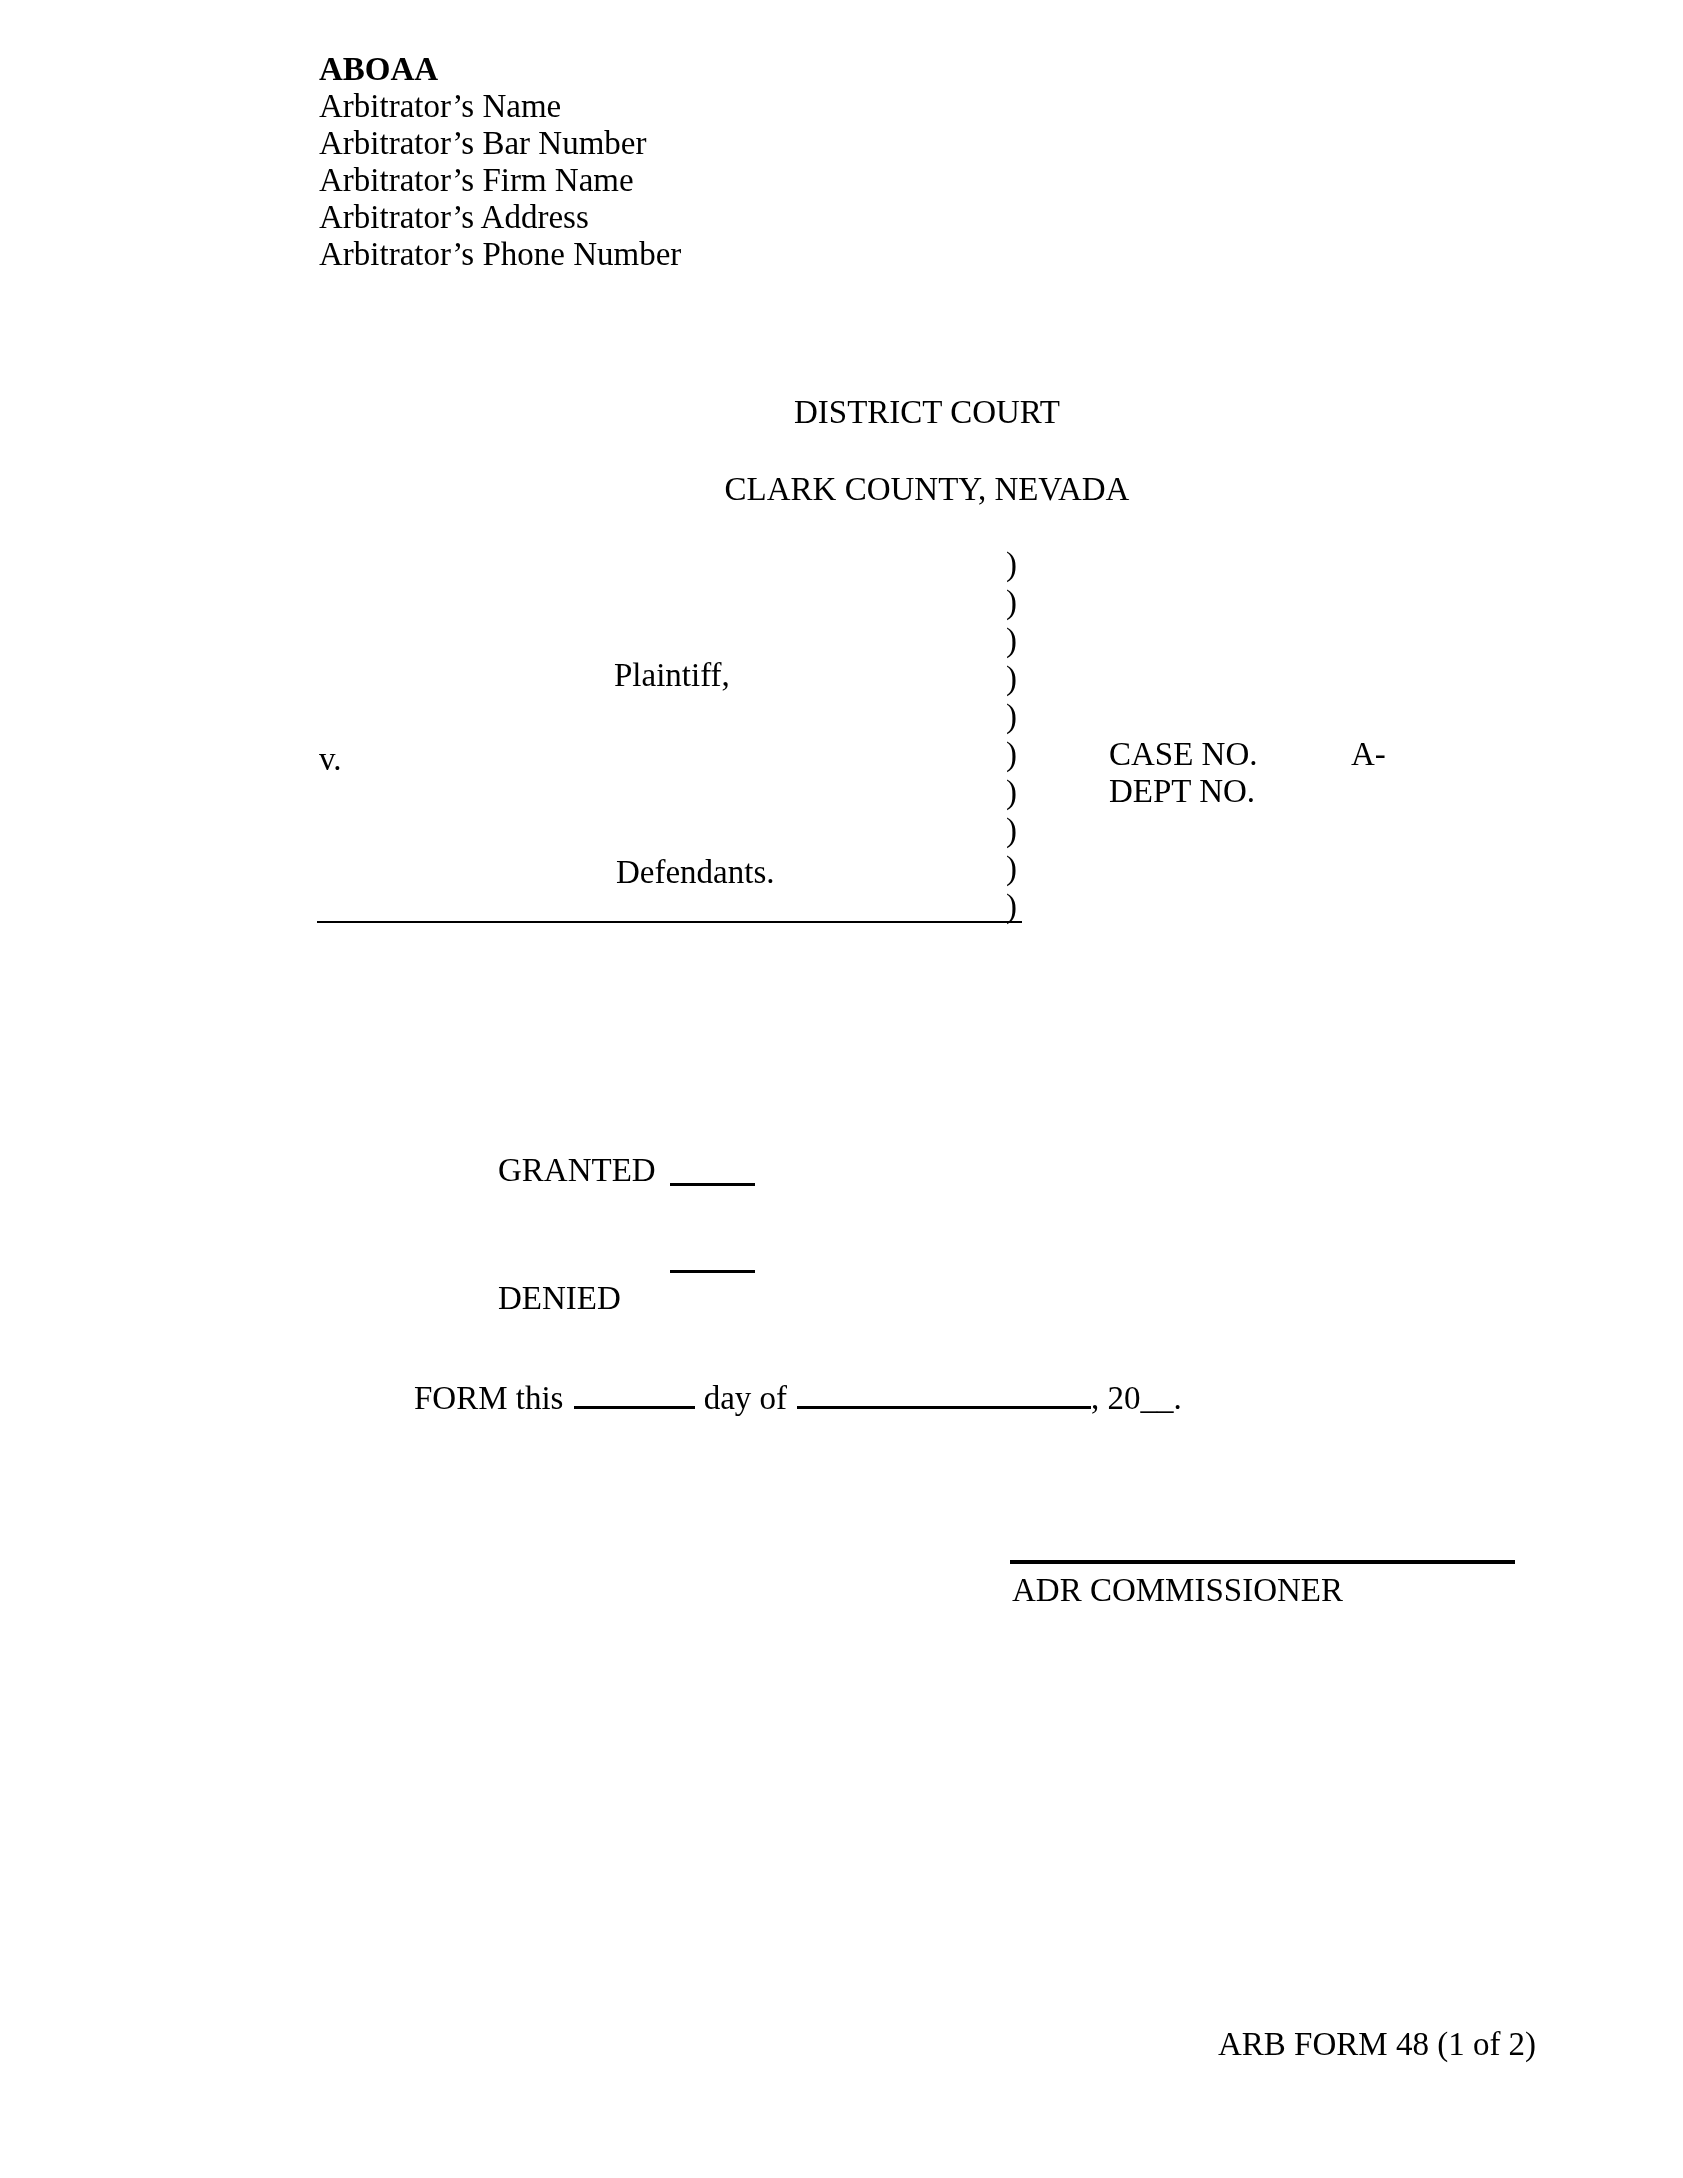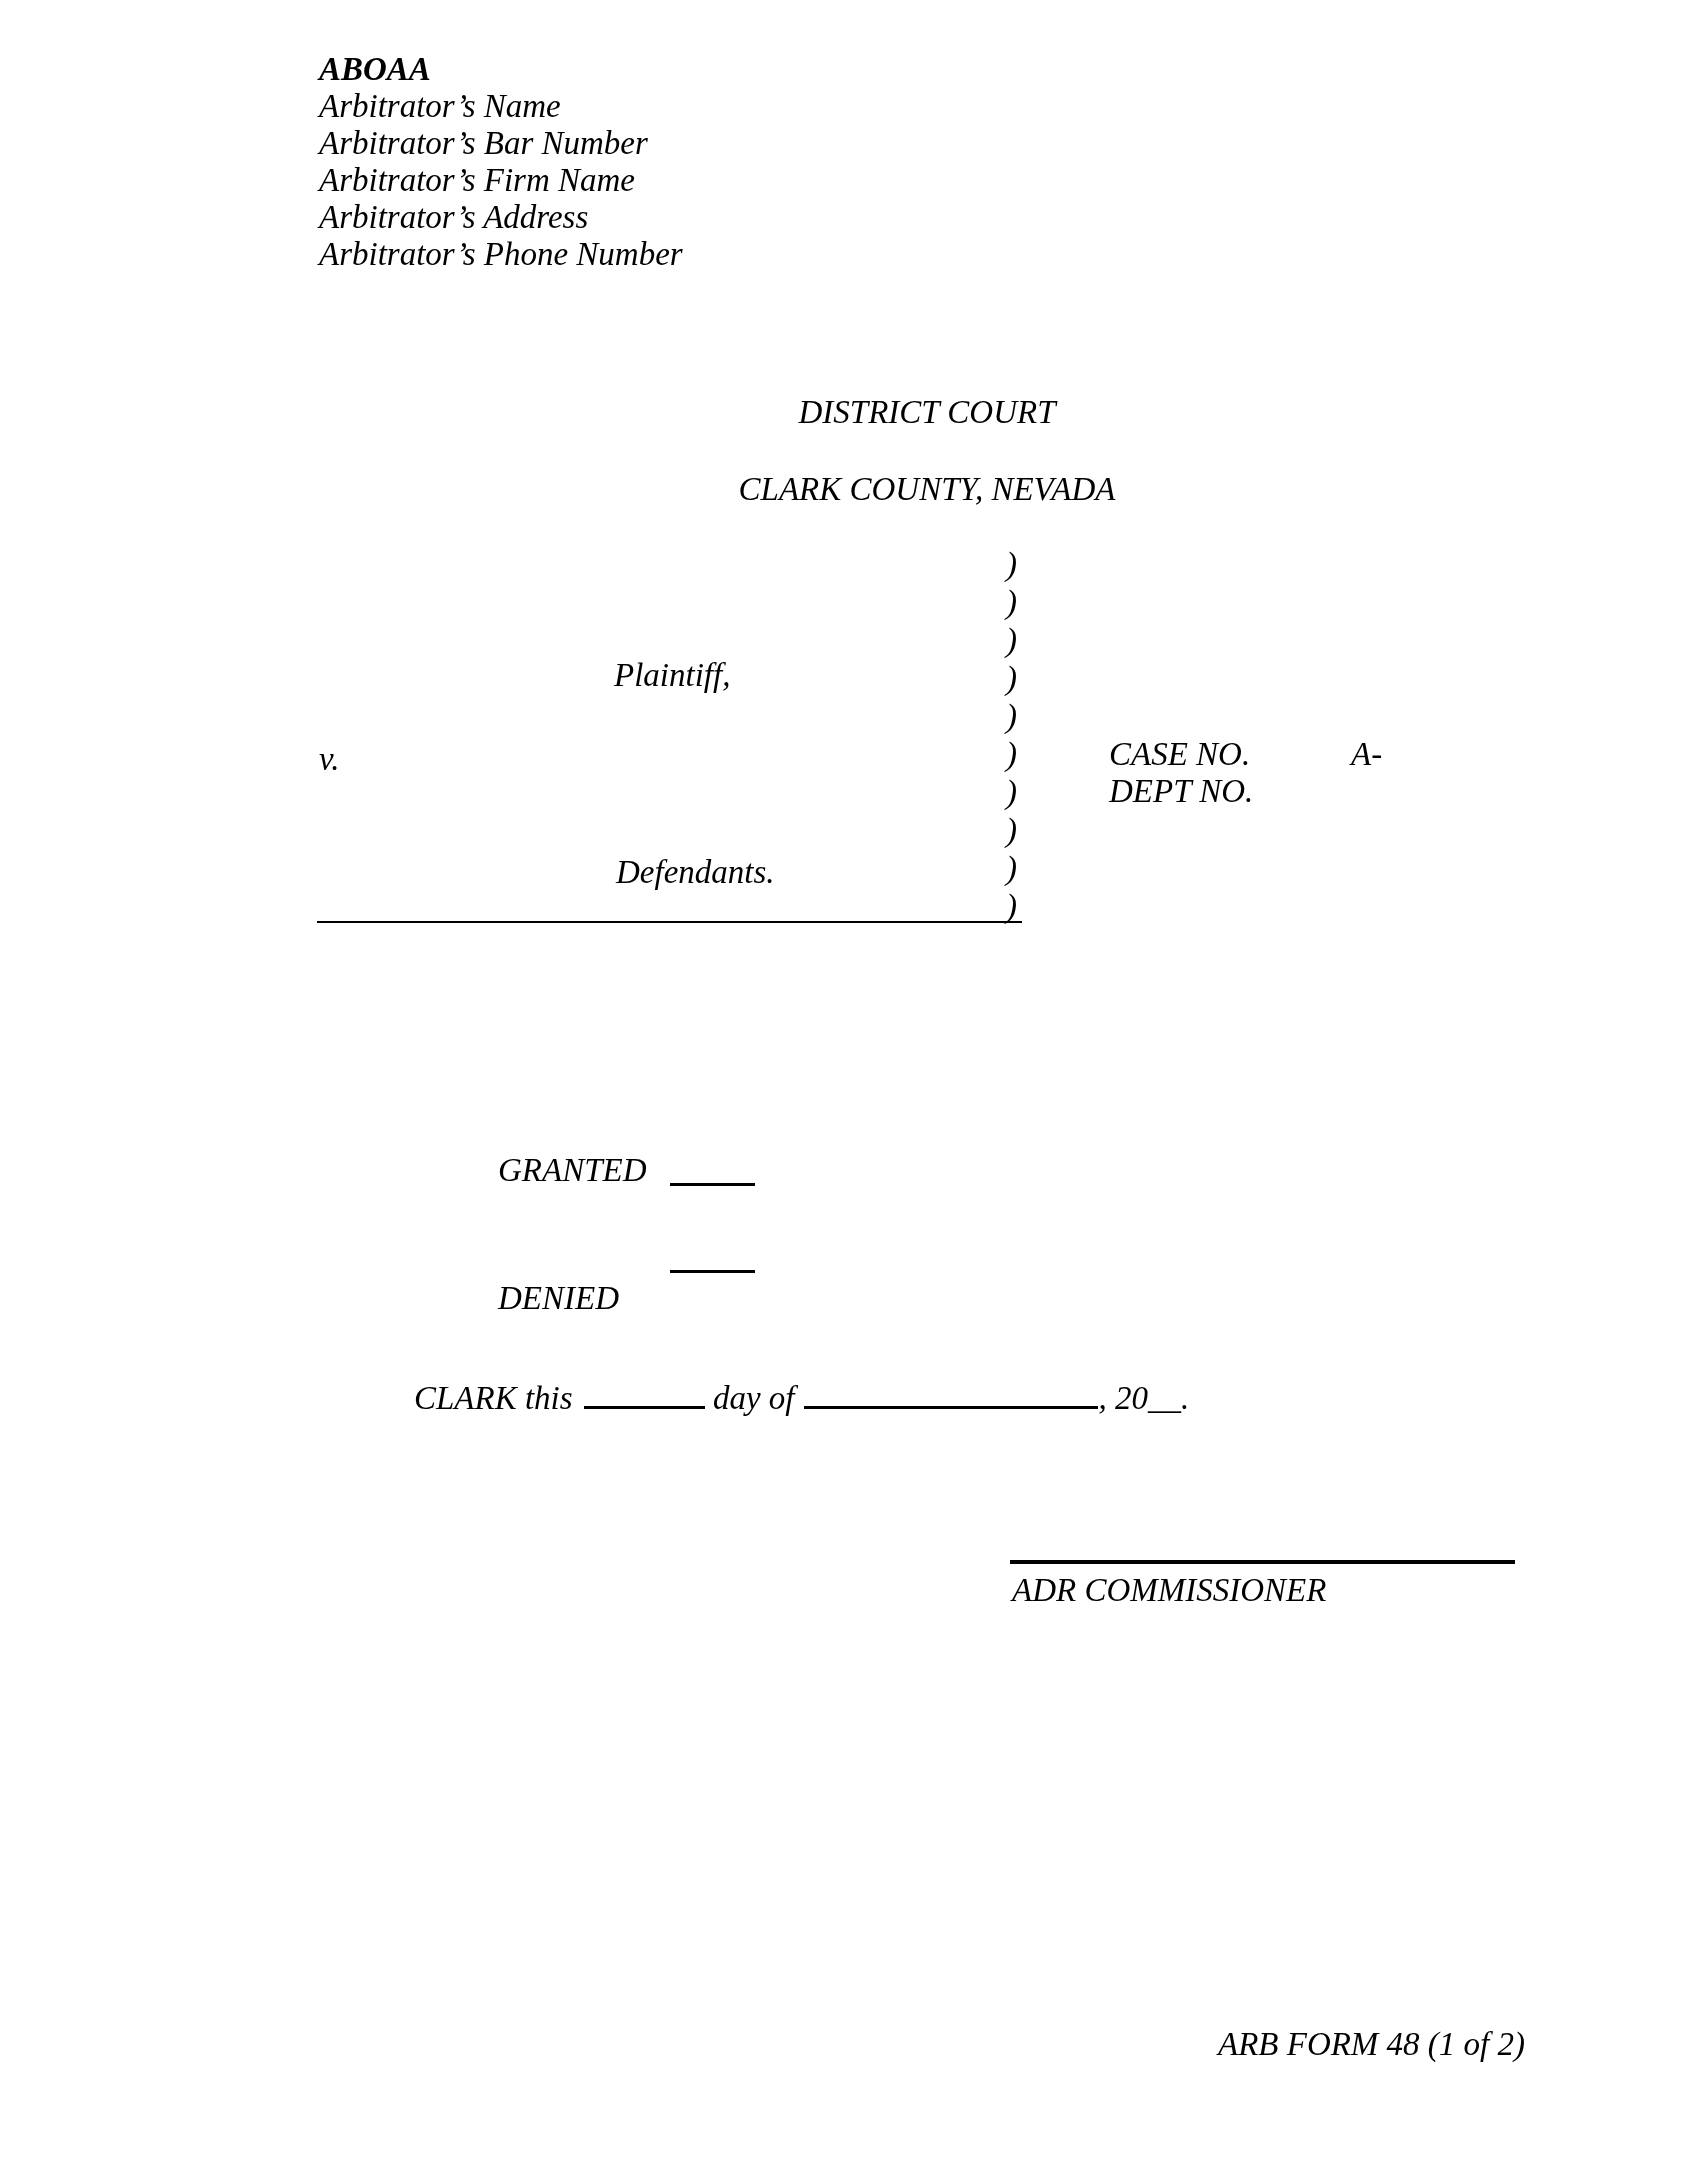--- a/index.html
+++ b/index.html
@@ -5,21 +5,21 @@
   html,body{margin:0;padding:0;background:#ffffff;}
   .page{
     position:relative;
     width:1683px;height:2178px;
     background:#ffffff;
     font-family:"Liberation Serif","DejaVu Serif",serif;
     font-size:33px;
     color:#000000;
     overflow:hidden;
   }
-  .abs{position:absolute;white-space:nowrap;font-style:italic;}
+  .abs{position:absolute;white-space:nowrap;}
   .bold{font-weight:bold;}
   .header-block{line-height:37px;}
   .court-block{
     left:319px;width:1216px;text-align:center;
   }
   .court-line{position:absolute;left:0;width:100%;text-align:center;}
   .paren-col{line-height:38px;}
   .paren{height:38px;}
   .rule{position:absolute;height:0;border-top:3px solid #000;}
   .rule-thin{border-top-width:2px;}
@@ -73,21 +73,21 @@
 
 
 
   <div class="abs" style="left:498px;top:1152px;">GRANTED</div>
   <div class="rule" style="left:670px;top:1183px;width:85px;"></div>
 
   <div class="abs" style="left:498px;top:1240px;margin-top:40px;">DENIED</div>
   <div class="rule" style="left:670px;top:1270px;width:85px;"></div>
 
   <div class="abs" style="left:414px;top:1380px;">
-    <span>CLARK this</span><span class="blank" style="width:121px;margin-left:11px;"></span>
+    <span>FORM this</span><span class="blank" style="width:121px;margin-left:11px;"></span>
     <span>day of</span><span class="blank" style="width:294px;margin-left:10px;"></span><span>, 20__.</span>
   </div>
 
   <div class="rule" style="left:1010px;top:1560px;width:505px;border-top-width:4px;"></div>
   <div class="abs" style="left:1012px;top:1572px;">ADR COMMISSIONER</div>
 
   <div class="abs" style="left:1218px;top:2026px;">ARB FORM 48 (1 of 2)</div>
 
 </div>
 

